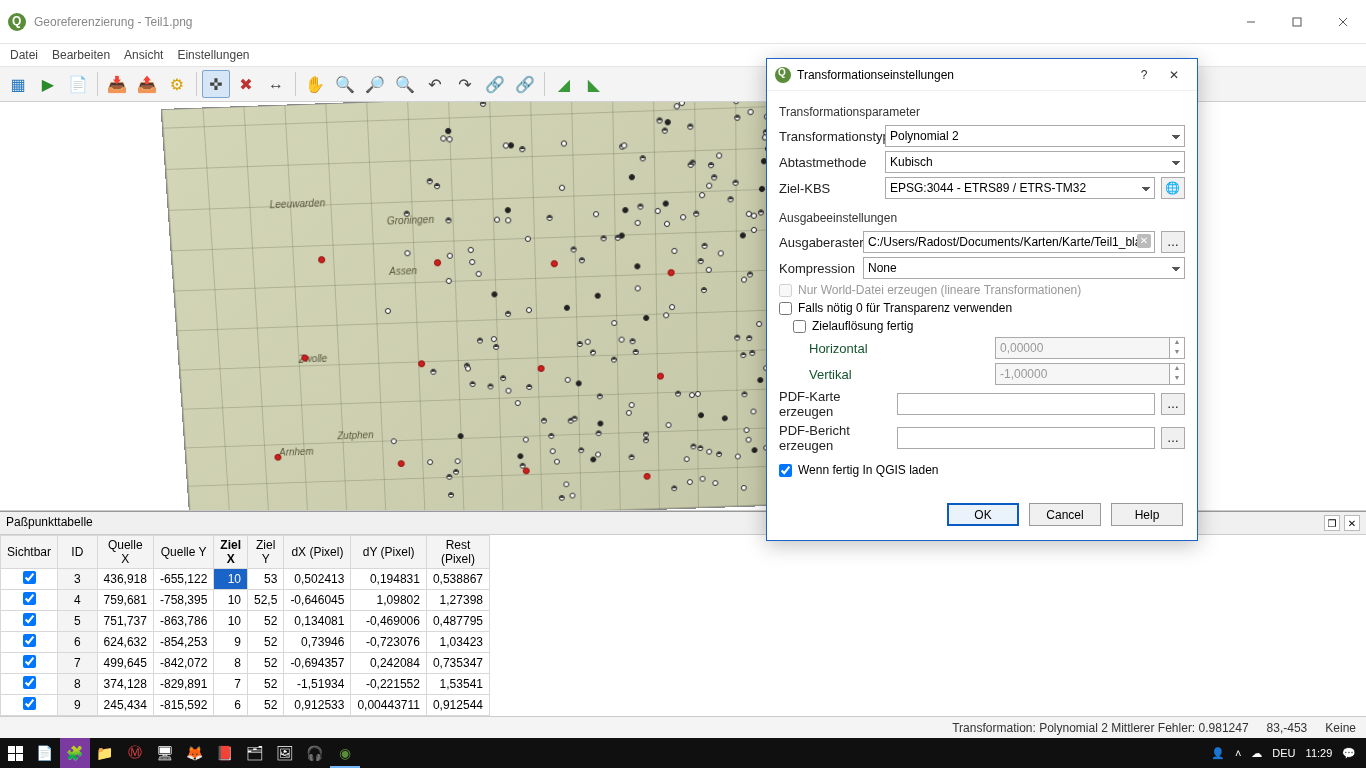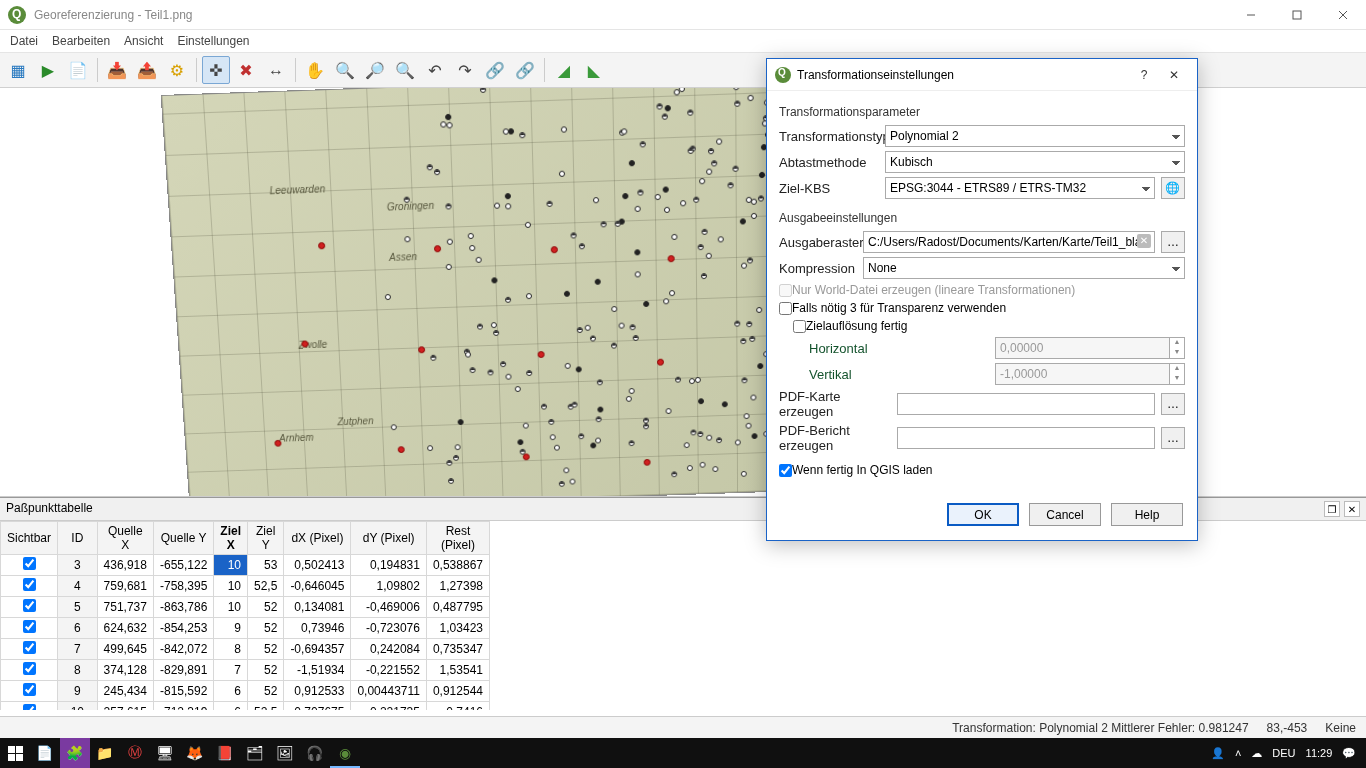--- a/index.html
+++ b/index.html
@@ -1,19 +1,19 @@
 <!DOCTYPE html>
 <html><head>
 <meta charset="utf-8">
 <style>
   * { box-sizing: border-box; margin: 0; padding: 0; }
   body { font-family: "Segoe UI", Tahoma, sans-serif; font-size: 12px; background:#fff; color:#000; width:1366px; height:768px; overflow:hidden; position:relative; }
   
   
-  .titlebar { display:flex; align-items:center; height:30px; background:#fff; border-bottom:1px solid #e5e5e5;}
+  .titlebar { display:flex; align-items:center; height:44px; background:#fff; border-bottom:1px solid #e5e5e5;}
   .titlebar .qicon { width:18px; height:18px; margin:0 8px; border-radius:50%; background:#5a8c3a; position:relative;}
   .titlebar .qicon::after{content:"Q"; color:#fff; font-weight:bold; font-size:12px; position:absolute; left:4px; top:1px;}
   .titlebar .title { color:#888; font-size:12px;}
   .titlebar .spacer { flex:1;}
   .winbtn { width:46px; height:30px; display:flex; align-items:center; justify-content:center; color:#555;}
   .winbtn svg { width:10px; height:10px; }
   
   
   .menubar { display:flex; gap:14px; padding:4px 10px; background:#fff; color:#444; font-size:12px; border-bottom:1px solid #e5e5e5;}
   .menubar span { cursor:default; }
@@ -66,21 +66,21 @@
   .dlg-body { padding:8px 12px 12px 12px;}
   .section-h { font-size:12px; color:#333; margin:6px 0 6px 0;}
   .row { display:flex; align-items:center; margin:4px 0; gap:6px;}
   .row label { width:100px; font-size:13px; color:#222;}
   .row label.disabled { color:#14532d;margin-left:16px;}
   .row .ctrl { flex:1;}
   select, input[type=text] { width:100%; font-size:12px; padding:2px 4px; border:1px solid #aaa; background:#fff; height:22px;}
   select { appearance:none; background-image:linear-gradient(45deg, transparent 50%, #555 50%), linear-gradient(-45deg, transparent 50%, #555 50%); background-position:right 8px top 9px, right 4px top 9px; background-size:4px 4px; background-repeat:no-repeat; padding-right:18px;}
   input[disabled], select[disabled] { color:#999; background:#f6f6f6;}
   .smallbtn { width:24px; height:22px; border:1px solid #aaa; background:#f0f0f0; display:flex; align-items:center; justify-content:center; font-size:12px;}
-  .chkrow { display:flex; align-items:center; margin:4px 0; font-size:12px;}
+  .chkrow { display:flex; align-items:center; gap:6px; margin:4px 0; font-size:12px;}
   .chkrow.disabled { color:#999;}
   .nested { margin-left:14px;}
   .spin { display:flex; align-items:center; width:190px;}
   .spin input { flex:1; border-right:none;}
   .spin .arrows { width:16px; height:22px; border:1px solid #aaa; display:flex; flex-direction:column;}
   .spin .arrows span{ flex:1; font-size:7px; text-align:center; color:#888;}
   .dlg-footer { display:flex; justify-content:flex-end; gap:10px; padding:10px 14px 14px 0;align-items:flex-end;}
   .btn { min-width:72px; height:23px; border:1px solid #999; background:#f0f0f0; font-size:12px; display:flex; align-items:center; justify-content:center;}
   .btn.primary { border:2px solid #0a5bc4; background:#eaf2fc;}
   .clearfield { position:relative;}
@@ -564,21 +564,21 @@
     <div class="row">
       <label style="width:78px">Kompression</label>
       <div class="ctrl"><select><option>None</option></select></div>
     </div>
     <div class="chkrow disabled">
       <input type="checkbox" disabled="" style="">
       <span>Nur World-Datei erzeugen (lineare Transformationen)</span>
     </div>
     <div class="chkrow">
       <input type="checkbox" style="">
-      <span>Falls nötig 3 für Transparenz verwenden</span>
+      <span>Falls nötig 0 für Transparenz verwenden</span>
     </div>
     <div class="chkrow nested">
       <input type="checkbox" style="">
       <span>Zielauflösung fertig</span>
     </div>
     <div class="row nested">
       <label class="disabled" style="width:180px">Horizontal</label>
       <div class="spin">
           <input type="text" disabled="" value="0,00000" style="">
           <div class="arrows">

